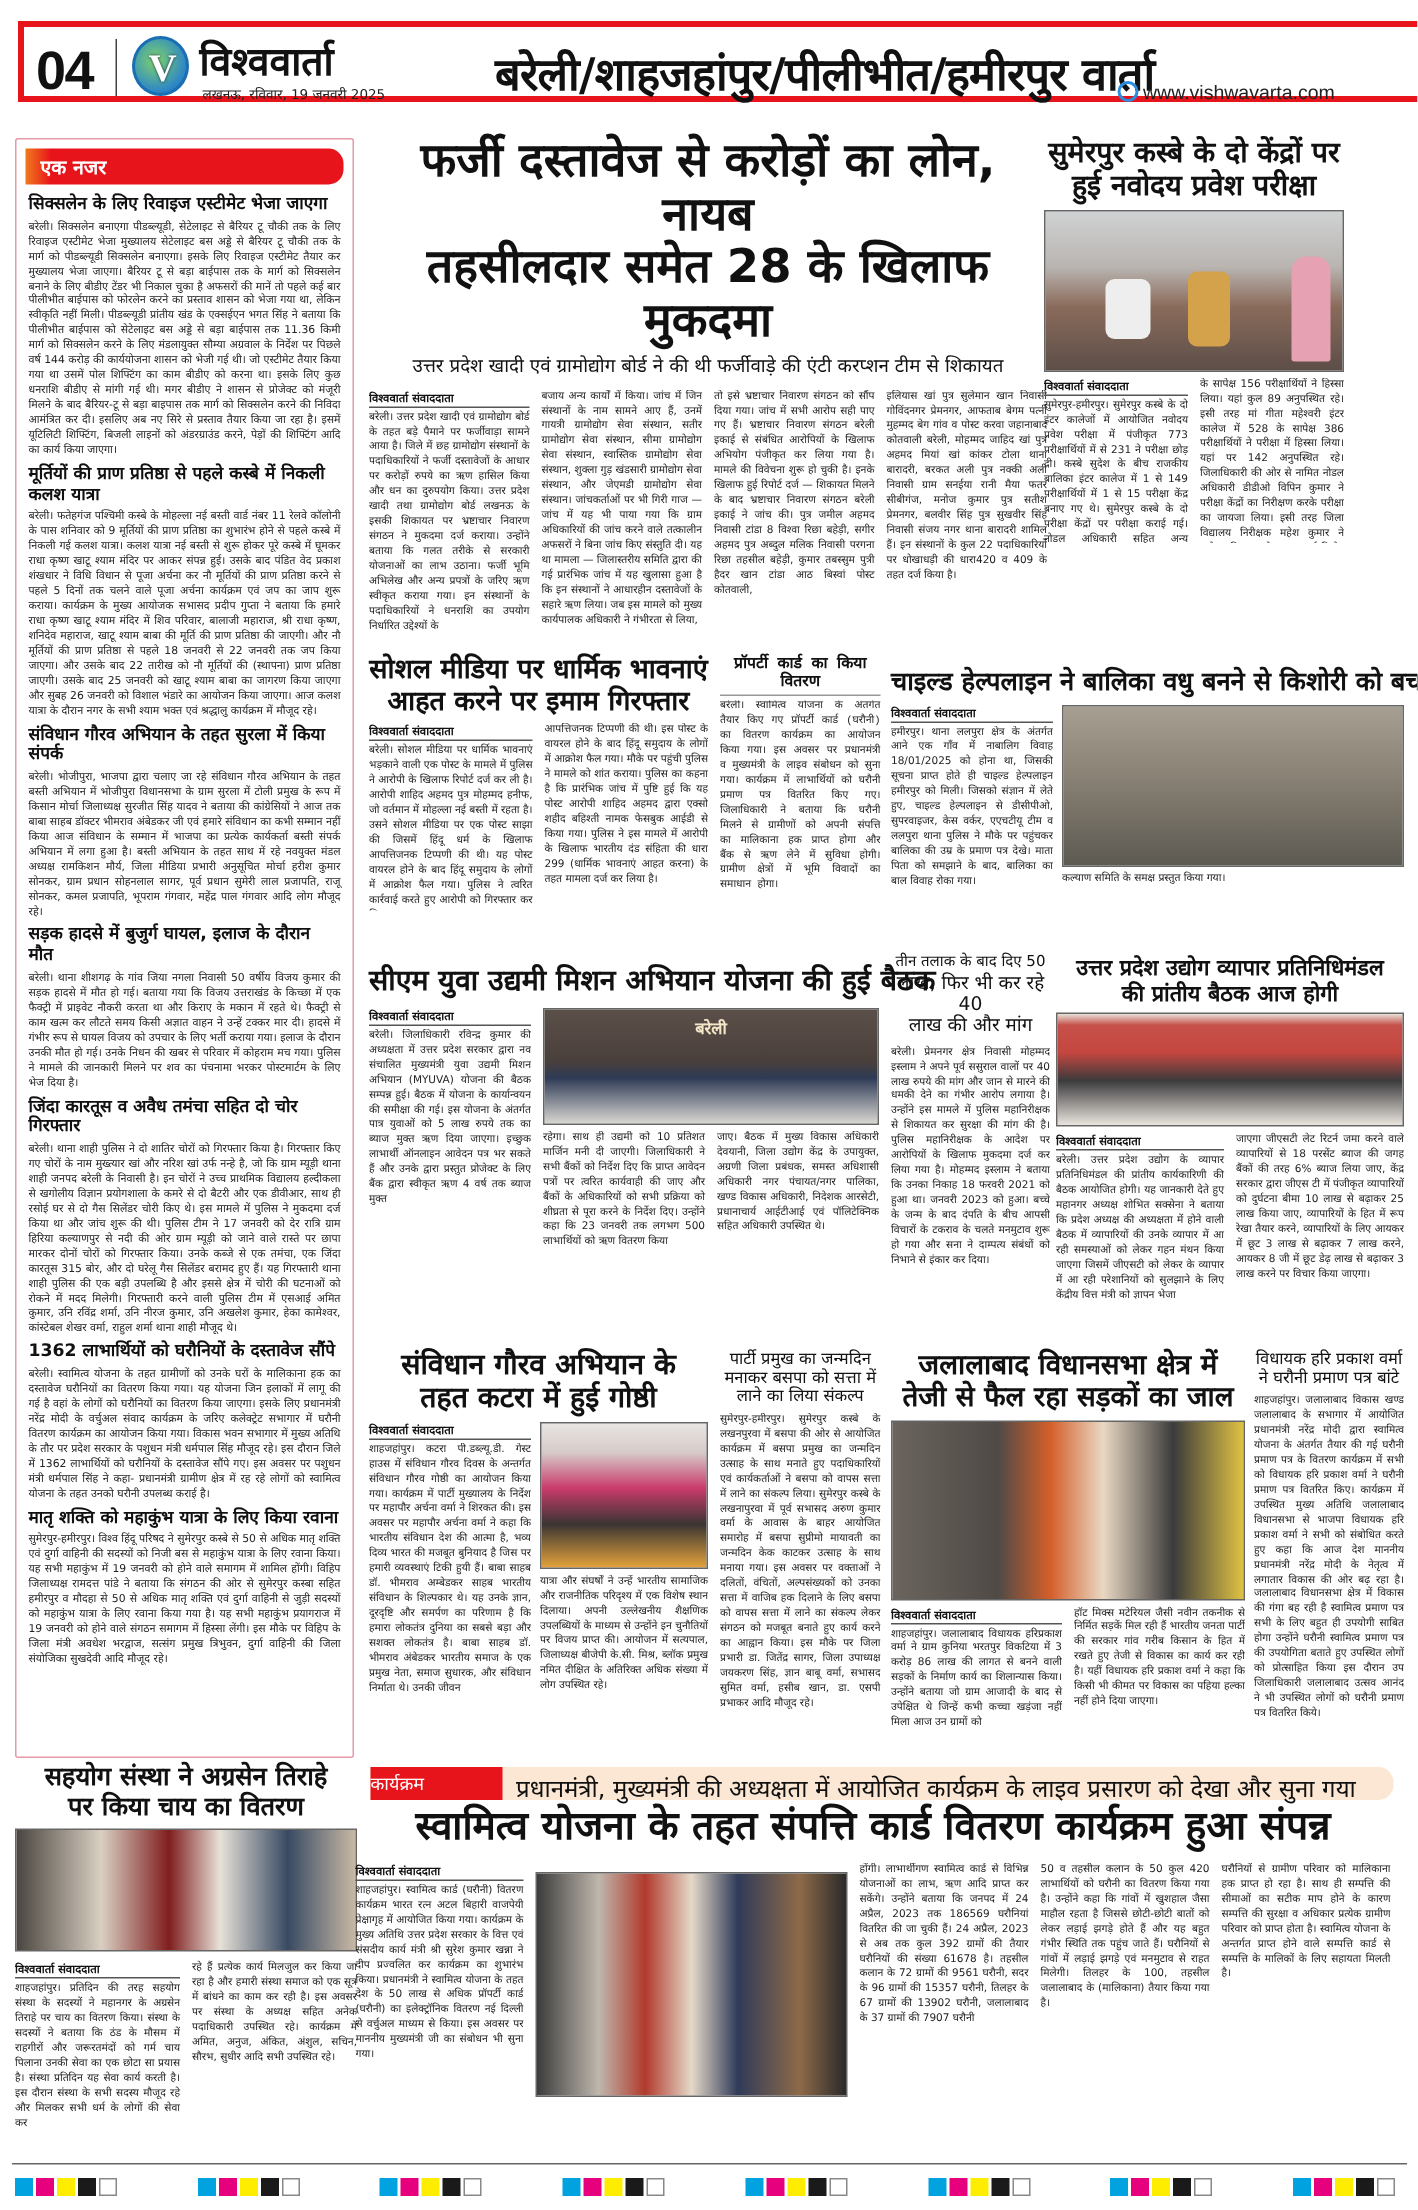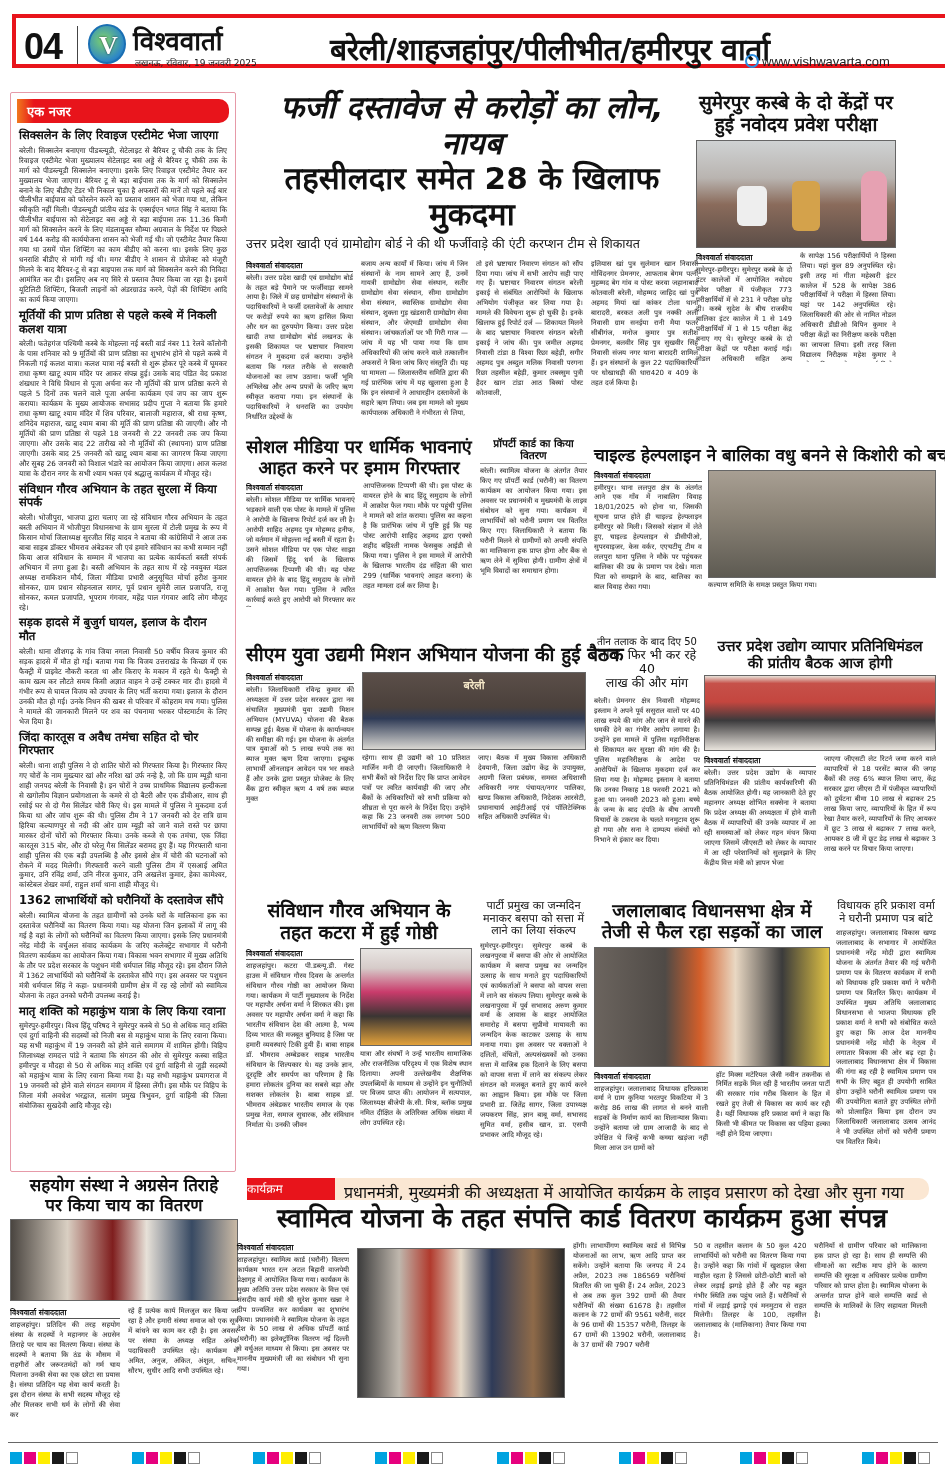--- a/index.html
+++ b/index.html
@@ -13,21 +13,21 @@
 .brand{left:133px;top:22px;font-size:26px;font-weight:700;color:#111}
 .dateline{left:135px;top:56px;font-size:9px;color:#222}
 .masthead{left:330px;top:28px;font-size:30px;font-weight:700;color:#111;letter-spacing:-0.5px}
 .website{left:745px;top:54px;font-size:13px;color:#222;font-family:"Liberation Sans",sans-serif}
 .website .ie{display:inline-block;width:14px;height:14px;border-radius:50%;border:2px solid #2b8de0;margin-right:3px;vertical-align:-2px}
 .left-col{left:10px;top:92px;width:226px;height:1080px;border:1px solid #e69aa8;border-radius:2px;padding:6px 8px}
 .tag-ek{display:block;background:#e8311b;background:linear-gradient(90deg,#f07a1d 0,#e8141b 8%,#e8141b 100%);border-radius:0 10px 10px 0;color:#fff;font-weight:700;font-size:13px;padding:3px 10px;margin:0 -2px 6px}
 .lh{font-size:11.5px;font-weight:700;margin:4px 0 3px;line-height:1.2}
 .lt{font-size:7.2px;line-height:1.38;text-align:justify;color:#222}
 .hl-big{font-weight:700;text-align:center;line-height:1.15;color:#111}
-.sub{font-size:12.5px;text-align:left;color:#111}
+.sub{font-size:12.5px;text-align:center;color:#111}
 .byline{font-size:7.6px;font-weight:700;border-bottom:1px solid #555;padding-bottom:1px;margin-bottom:2px}
 .body{font-size:7px;line-height:1.42;text-align:justify;color:#222}
 .cols{display:flex;gap:8px}
 .cols>div{flex:1}
 .photo{border:1px solid #666;overflow:hidden;position:relative}
 .karyakram-bar{left:247px;top:1178px;width:682px;height:22px;background:#fbe7d3;border-radius:0 10px 10px 0}
 .karyakram-tag{left:247px;top:1178px;width:88px;height:22px;background:#e8141b;color:#fff;font-size:12px;text-align:left;line-height:22px}
 .karyakram-text{left:344px;top:1181px;font-size:16px;color:#111}
 .reg{display:inline-flex;gap:2px;align-items:center}
 .reg i{display:inline-block;width:12px;height:12px}
@@ -72,21 +72,21 @@
     <div class="lh">1362 लाभार्थियों को घरौनियों के दस्तावेज सौंपे</div>
     <div class="lt">बरेली। स्वामित्व योजना के तहत ग्रामीणों को उनके घरों के मालिकाना हक का दस्तावेज घरौनियों का वितरण किया गया। यह योजना जिन इलाकों में लागू की गई है वहां के लोगों को घरौनियों का वितरण किया जाएगा। इसके लिए प्रधानमंत्री नरेंद्र मोदी के वर्चुअल संवाद कार्यक्रम के जरिए कलेक्ट्रेट सभागार में घरौनी वितरण कार्यक्रम का आयोजन किया गया। विकास भवन सभागार में मुख्य अतिथि के तौर पर प्रदेश सरकार के पशुधन मंत्री धर्मपाल सिंह मौजूद रहे। इस दौरान जिले में 1362 लाभार्थियों को घरौनियों के दस्तावेज सौंपे गए। इस अवसर पर पशुधन मंत्री धर्मपाल सिंह ने कहा- प्रधानमंत्री ग्रामीण क्षेत्र में रह रहे लोगों को स्वामित्व योजना के तहत उनको घरौनी उपलब्ध कराई है।</div>
   </div>
   <div>
     <div class="lh">मातृ शक्ति को महाकुंभ यात्रा के लिए किया रवाना</div>
     <div class="lt">सुमेरपुर-हमीरपुर। विश्व हिंदू परिषद ने सुमेरपुर कस्बे से 50 से अधिक मातृ शक्ति एवं दुर्गा वाहिनी की सदस्यों को निजी बस से महाकुंभ यात्रा के लिए रवाना किया। यह सभी महाकुंभ में 19 जनवरी को होने वाले समागम में शामिल होंगी। विहिप जिलाध्यक्ष रामदत्त पांडे ने बताया कि संगठन की ओर से सुमेरपुर कस्बा सहित हमीरपुर व मौदहा से 50 से अधिक मातृ शक्ति एवं दुर्गा वाहिनी से जुड़ी सदस्यों को महाकुंभ यात्रा के लिए रवाना किया गया है। यह सभी महाकुंभ प्रयागराज में 19 जनवरी को होने वाले संगठन समागम में हिस्सा लेंगी। इस मौके पर विहिप के जिला मंत्री अवधेश भरद्वाज, सत्संग प्रमुख त्रिभुवन, दुर्गा वाहिनी की जिला संयोजिका सुखदेवी आदि मौजूद रहे।</div>
   </div>
 </div>
 
 <div class="abs" style="left:246px;top:90px;width:452px;">
-  <div class="hl-big" style="font-size:31px;font-style:italic;">फर्जी दस्तावेज से करोड़ों का लोन, नायब</div>
+  <div class="hl-big" style="font-size:31px;">फर्जी दस्तावेज से करोड़ों का लोन, नायब</div>
   <div class="hl-big" style="font-size:31px;">तहसीलदार समेत 28 के खिलाफ मुकदमा</div>
   <div class="sub" style="margin-top:2px">उत्तर प्रदेश खादी एवं ग्रामोद्योग बोर्ड ने की थी फर्जीवाड़े की एंटी करप्शन टीम से शिकायत</div>
   <div class="cols" style="margin-top:8px;height:180px;overflow:hidden">
     <div>
         <div class="byline">विश्ववार्ता संवाददाता</div>
         <div class="body">बरेली। उत्तर प्रदेश खादी एवं ग्रामोद्योग बोर्ड के तहत बड़े पैमाने पर फर्जीवाड़ा सामने आया है। जिले में छह ग्रामोद्योग संस्थानों के पदाधिकारियों ने फर्जी दस्तावेजों के आधार पर करोड़ों रुपये का ऋण हासिल किया और धन का दुरुपयोग किया। उत्तर प्रदेश खादी तथा ग्रामोद्योग बोर्ड लखनऊ के इसकी शिकायत पर भ्रष्टाचार निवारण संगठन ने मुकदमा दर्ज कराया। उन्होंने बताया कि गलत तरीके से सरकारी योजनाओं का लाभ उठाना। फर्जी भूमि अभिलेख और अन्य प्रपत्रों के जरिए ऋण स्वीकृत कराया गया। इन संस्थानों के पदाधिकारियों ने धनराशि का उपयोग निर्धारित उद्देश्यों के</div>
       </div>
     <div>
         <div class="body">बजाय अन्य कार्यों में किया। जांच में जिन संस्थानों के नाम सामने आए हैं, उनमें गायत्री ग्रामोद्योग सेवा संस्थान, सतीर ग्रामोद्योग सेवा संस्थान, सीमा ग्रामोद्योग सेवा संस्थान, स्वास्तिक ग्रामोद्योग सेवा संस्थान, शुक्ला गुड़ खंडसारी ग्रामोद्योग सेवा संस्थान, और जेएमडी ग्रामोद्योग सेवा संस्थान। जांचकर्ताओं पर भी गिरी गाज — जांच में यह भी पाया गया कि ग्राम अधिकारियों की जांच करने वाले तत्कालीन अफसरों ने बिना जांच किए संस्तुति दी। यह था मामला — जिलास्तरीय समिति द्वारा की गई प्रारंभिक जांच में यह खुलासा हुआ है कि इन संस्थानों ने आधारहीन दस्तावेजों के सहारे ऋण लिया। जब इस मामले को मुख्य कार्यपालक अधिकारी ने गंभीरता से लिया,</div>
       </div>
@@ -125,21 +125,21 @@
     <div>
         <div class="byline">विश्ववार्ता संवाददाता</div>
         <div class="body">बरेली। सोशल मीडिया पर धार्मिक भावनाएं भड़काने वाली एक पोस्ट के मामले में पुलिस ने आरोपी के खिलाफ रिपोर्ट दर्ज कर ली है। आरोपी शाहिद अहमद पुत्र मोहम्मद हनीफ, जो वर्तमान में मोहल्ला नई बस्ती में रहता है। उसने सोशल मीडिया पर एक पोस्ट साझा की जिसमें हिंदू धर्म के खिलाफ आपत्तिजनक टिप्पणी की थी। यह पोस्ट वायरल होने के बाद हिंदू समुदाय के लोगों में आक्रोश फैल गया। पुलिस ने त्वरित कार्रवाई करते हुए आरोपी को गिरफ्तार कर लिया।</div>
       </div>
     <div>
         <div class="body">आपत्तिजनक टिप्पणी की थी। इस पोस्ट के वायरल होने के बाद हिंदू समुदाय के लोगों में आक्रोश फैल गया। मौके पर पहुंची पुलिस ने मामले को शांत कराया। पुलिस का कहना है कि प्रारंभिक जांच में पुष्टि हुई कि यह पोस्ट आरोपी शाहिद अहमद द्वारा एक्सो शहीद बहिश्ती नामक फेसबुक आईडी से किया गया। पुलिस ने इस मामले में आरोपी के खिलाफ भारतीय दंड संहिता की धारा 299 (धार्मिक भावनाएं आहत करना) के तहत मामला दर्ज कर लिया है।</div>
       </div>
   </div>
 </div>
 
-<div class="abs" style="left:480px;top:437px;width:107px;">
+<div class="abs" style="left:480px;top:437px;width:107px;font-family:Liberation Mono, monospace;">
   <div class="hl-big" style="font-size:10.5px;border-bottom:1px solid #999;padding-bottom:2px">प्रॉपर्टी कार्ड का किया वितरण</div>
   <div class="body" style="margin-top:3px;height:145px;overflow:hidden">बरेली। स्वामित्व योजना के अंतर्गत तैयार किए गए प्रॉपर्टी कार्ड (घरौनी) का वितरण कार्यक्रम का आयोजन किया गया। इस अवसर पर प्रधानमंत्री व मुख्यमंत्री के लाइव संबोधन को सुना गया। कार्यक्रम में लाभार्थियों को घरौनी प्रमाण पत्र वितरित किए गए। जिलाधिकारी ने बताया कि घरौनी मिलने से ग्रामीणों को अपनी संपत्ति का मालिकाना हक प्राप्त होगा और बैंक से ऋण लेने में सुविधा होगी। ग्रामीण क्षेत्रों में भूमि विवादों का समाधान होगा।</div>
 </div>
 
 <div class="abs" style="left:594px;top:446px;width:342px;">
   <div class="hl-big" style="font-size:17px;white-space:nowrap">चाइल्ड हेल्पलाइन ने बालिका वधु बनने से किशोरी को बचाया</div>
   <div style="display:flex;gap:6px;margin-top:4px">
     <div style="width:108px">
         <div class="byline">विश्ववार्ता संवाददाता</div>
         <div class="body" style="height:120px;overflow:hidden">हमीरपुर। थाना ललपुरा क्षेत्र के अंतर्गत आने एक गाँव में नाबालिग विवाह 18/01/2025 को होना था, जिसकी सूचना प्राप्त होते ही चाइल्ड हेल्पलाइन हमीरपुर को मिली। जिसको संज्ञान में लेते हुए, चाइल्ड हेल्पलाइन से डीसीपीओ, सुपरवाइजर, केस वर्कर, एएचटीयू टीम व ललपुरा थाना पुलिस ने मौके पर पहुंचकर बालिका की उम्र के प्रमाण पत्र देखे। माता पिता को समझाने के बाद, बालिका का बाल विवाह रोका गया।</div>

